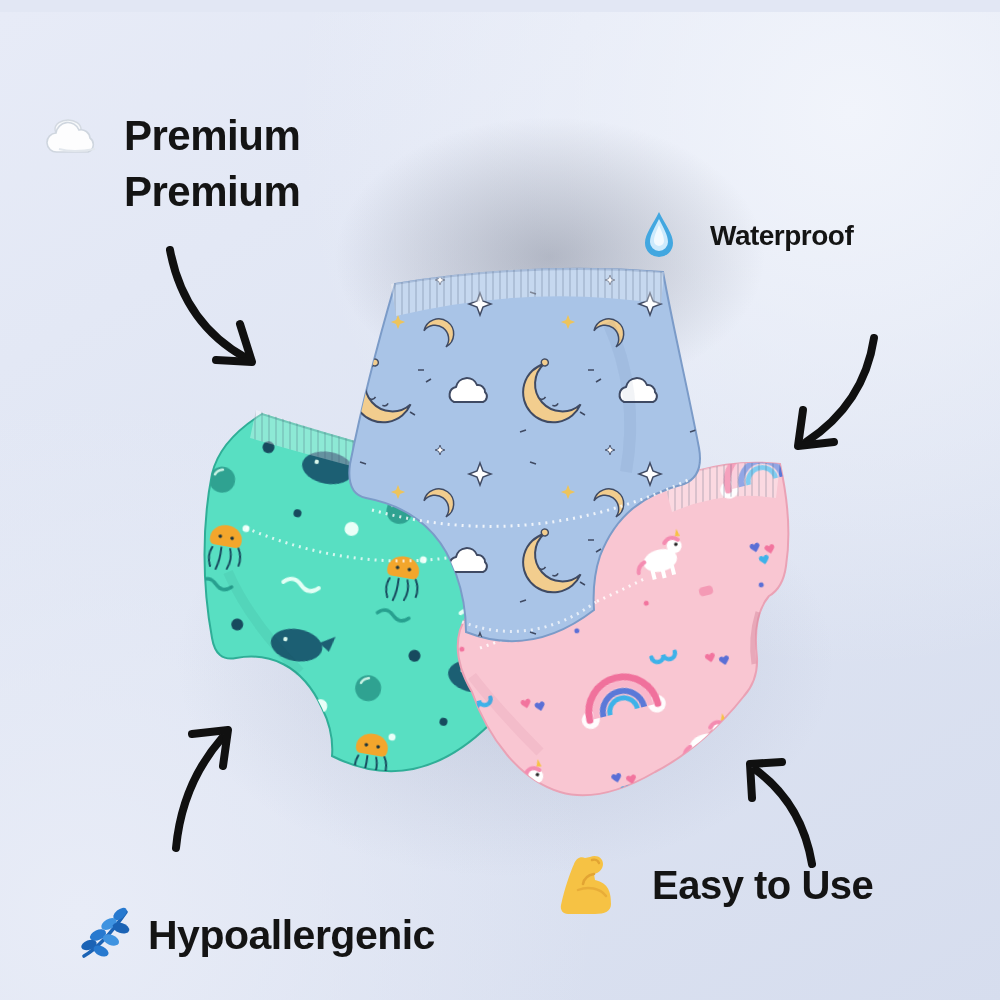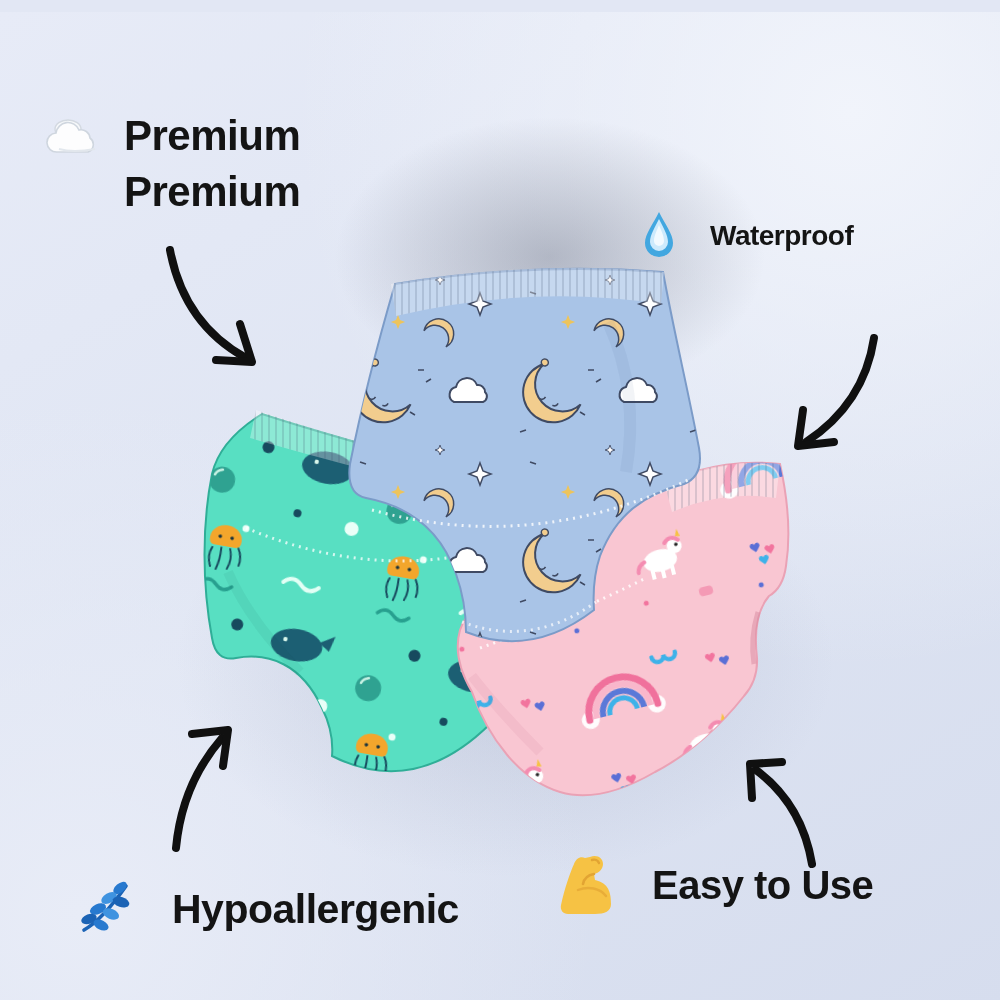--- a/index.html
+++ b/index.html
@@ -22,21 +22,21 @@
     color:#141414;font-weight:700;letter-spacing:-0.5px;
   }
   .feature .txt{white-space:nowrap;}
   .f-premium{left:46px;top:96px;align-items:flex-start;}
   .f-premium .icon{margin-top:8px;margin-right:24px;}
   .f-premium .txt{font-size:42px;line-height:56px;}
   .f-premium .l2{text-align:center;}
   .f-waterproof{left:642px;top:198px;}
   .f-waterproof .icon{margin-right:34px;}
   .f-waterproof .txt{font-size:28px;}
-  .f-hypo{left:76px;top:866px;gap:24px;}
+  .f-hypo{left:76px;top:892px;}
   .f-hypo .icon{margin-right:14px;}
   .f-hypo .txt{font-size:41px;}
   .f-easy{left:556px;top:840px;}
   .f-easy .icon{margin-right:40px;}
   .f-easy .txt{font-size:40px;}
 </style>
 </head>
 <body>
 
 <div class="canvas">

